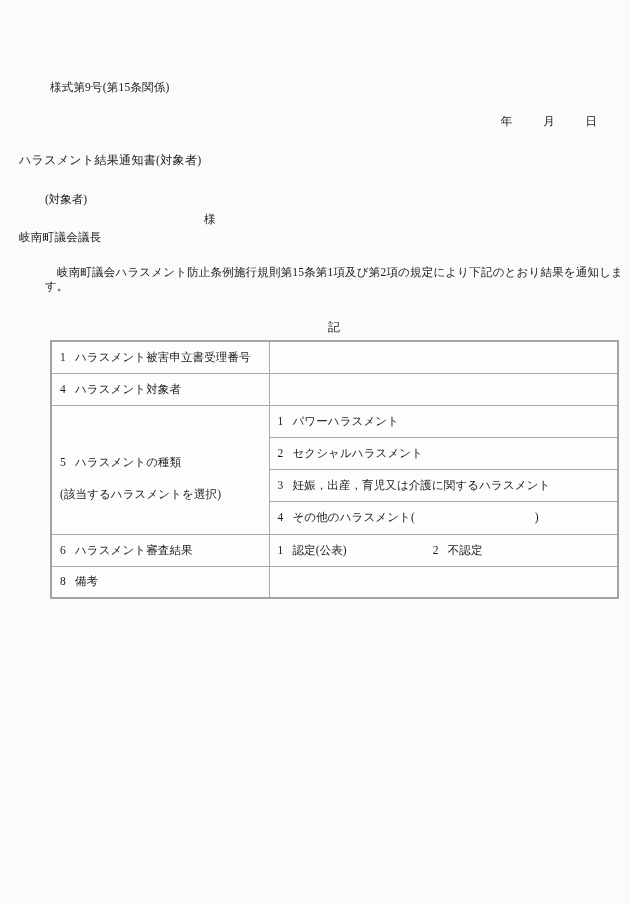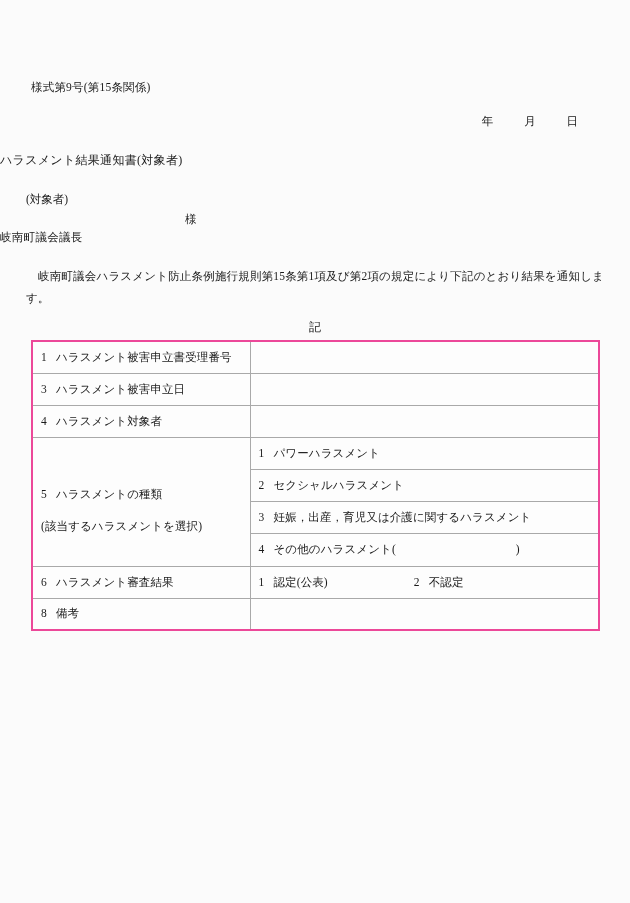--- a/index.html
+++ b/index.html
@@ -15,20 +15,21 @@
     -webkit-font-smoothing: antialiased;
     position: relative;
     overflow: hidden;
   }
 
   .page {
     position: relative;
     width: 549px;
     height: 903px;
     box-sizing: border-box;
+    margin-left: 19px;
   }
 
   
   .form-no {
     position: absolute;
     left: 31px;
     top: 80px;
     font-size: 11.5px;
     letter-spacing: 0.2px;
     white-space: nowrap;
@@ -90,21 +91,21 @@
     letter-spacing: 0.3px;
     white-space: nowrap;
   }
 
   .body-text {
     position: absolute;
     left: 26px;
     top: 265px;
     width: 578px;
     font-size: 11.5px;
-    line-height: 22px;
+    line-height: 14px;
     text-indent: 12px;
     text-align: justify;
     letter-spacing: 0.1px;
   }
 
   .ki-marker {
     position: absolute;
     left: 0;
     top: 319px;
     width: 630px;
@@ -112,21 +113,21 @@
     font-size: 12px;
   }
 
   
   .form-table {
     position: absolute;
     left: 31px;
     top: 340px;
     width: 569px;
     border-collapse: collapse;
-    border: 2px solid #ec4899;
+    border: 2px solid #a3a3a3;
     table-layout: fixed;
     background: #fdfdfd;
   }
   .form-table td {
     border: 1px solid #a9a9a9;
     font-size: 11.5px;
     padding: 0 0 0 8px;
     vertical-align: middle;
     height: 32px;
     box-sizing: border-box;
@@ -205,26 +206,20 @@
     </colgroup>
     <tbody>
       <tr>
         <td>
           <span class="row-num">1</span><span>ハラスメント被害申立書受理番号</span>
         </td>
         <td></td>
       </tr>
       <tr>
         <td>
-          <span class="row-num">3</span><span>ハラスメント被害申立日</span>
-        </td>
-        <td></td>
-      </tr>
-      <tr>
-        <td>
           <span class="row-num">4</span><span>ハラスメント対象者</span>
         </td>
         <td></td>
       </tr>
 
       <tr>
         <td>
           <div class="label-multiline">
             <span class="row-num">5</span><span>ハラスメントの種類</span><br>
             <span>(該当するハラスメントを選択)</span>

